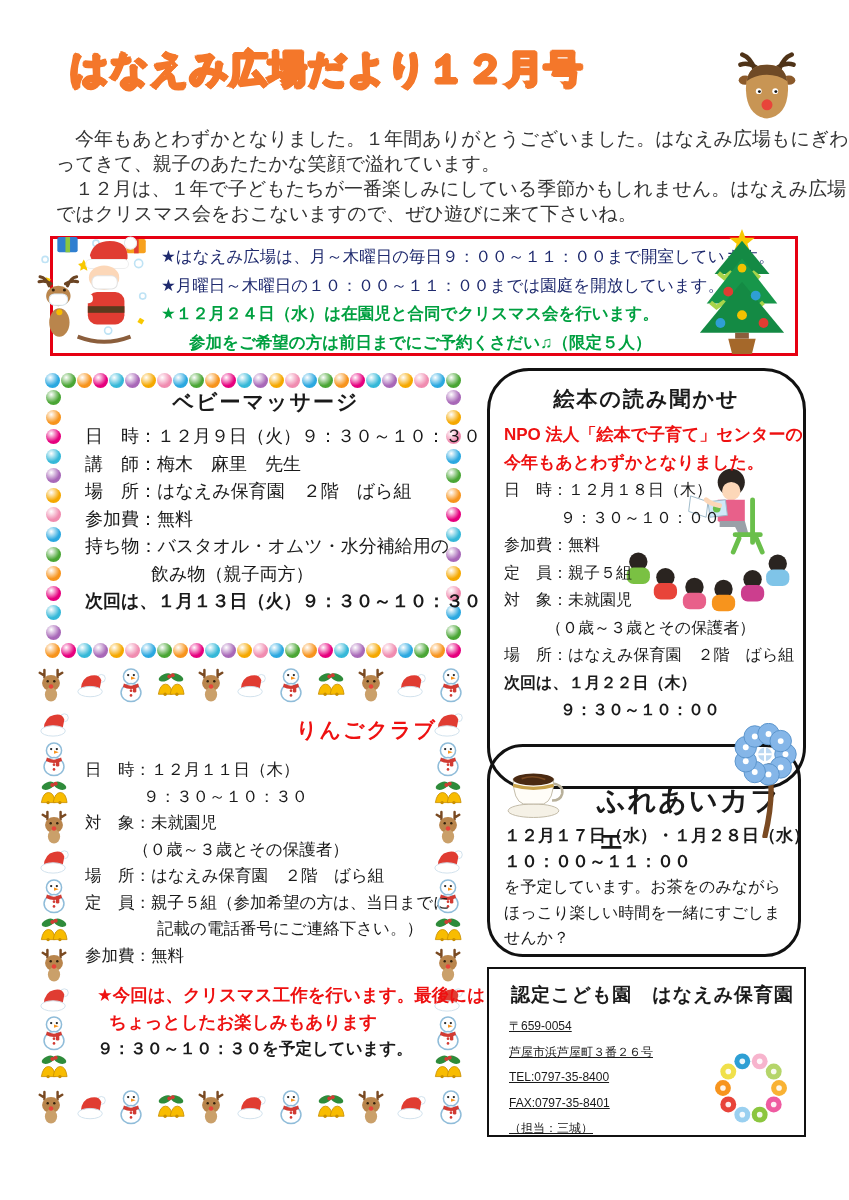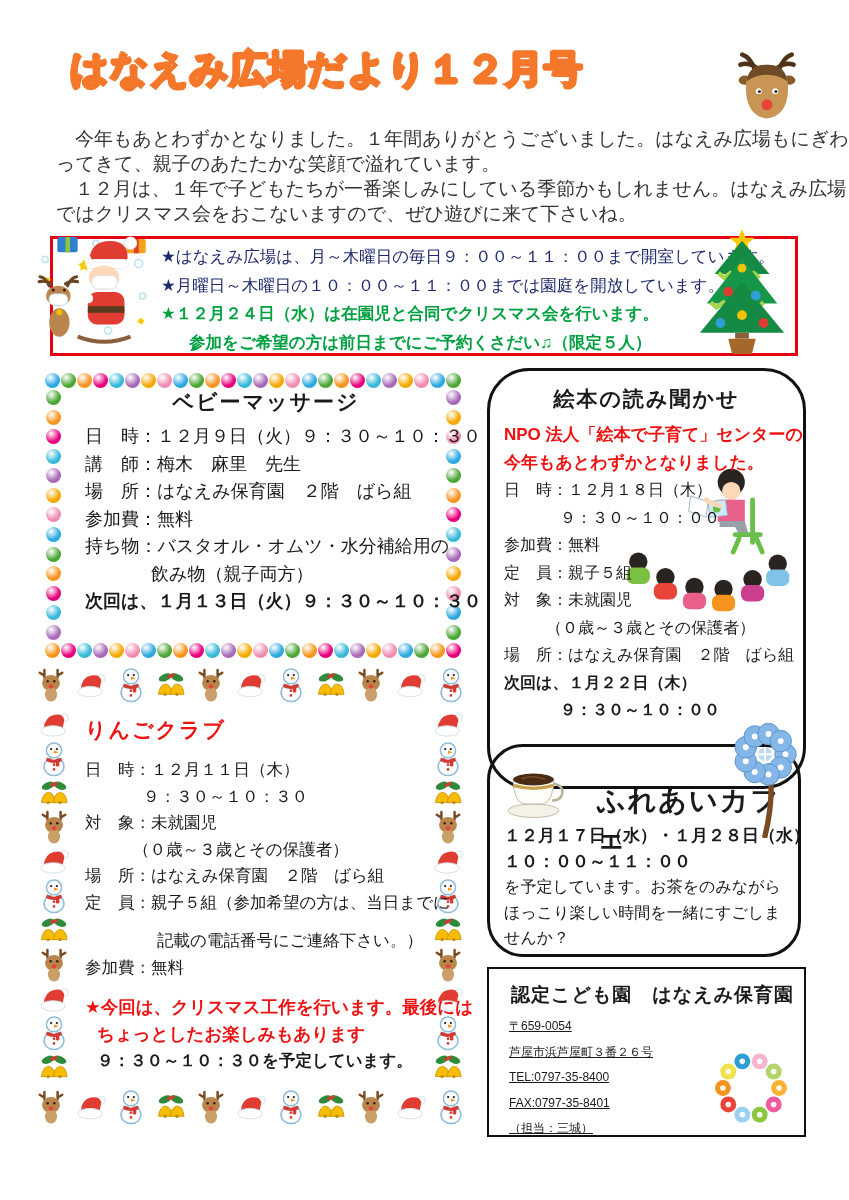--- a/index.html
+++ b/index.html
@@ -60,30 +60,30 @@
 
   
   .ringo{position:absolute;left:35px;top:666px;width:432px;height:460px;}
   .ringo .strip.h{height:38px;}
   .ringo .strip.top{top:0;}.ringo .strip.bottom{bottom:0;}
   .ringo .strip.v{width:38px;top:42px;bottom:42px;}
   .ringo .strip.left{left:0;}.ringo .strip.right{right:0;}
   .bicon{width:32px;height:36px;display:block;}
   .bicon svg{width:100%;height:100%;}
   .ringo .inner{position:absolute;left:50px;top:42px;right:30px;}
-  .ringo h2{margin:8px 0 12px 0;font-size:21px;text-align:left;letter-spacing:2px;
+  .ringo h2{margin:8px 0 12px 0;font-size:21px;text-align:right;letter-spacing:2px;
             color:var(--accent_red);}
   .ringo .ln{font-size:16.5px;line-height:26.5px;}
   .ringo .ln.indent-b{padding-left:48px;}
   .ringo .ln.indent-c{padding-left:58px;}
-  .ringo .ln.indent-d{padding-left:72px;margin-top:12px;}
+  .ringo .ln.indent-d{padding-left:72px;}
   .ringo .ln.indent-s{padding-left:12px;}
   .ringo .ln.gap{margin-top:14px;}
   .ringo .ln.bold{font-weight:bold;}
-  .ringo .ln.red-bold{color:var(--accent_red);font-weight:bold;font-size:17.5px;}
+  .ringo .ln.red-bold{color:var(--accent_red);font-weight:bold;font-size:17.5px;margin-left:12px;}
 
   
   .cafe{position:absolute;left:487px;top:744px;width:314px;height:213px;box-sizing:border-box;
         border:3px solid #111;border-radius:36px;}
   .coffee-illust{position:absolute;left:8px;top:8px;width:76px;height:70px;}
   .cafe h2{position:absolute;left:98px;top:26px;margin:9px;font-size:28px;letter-spacing:2px;}
   .flower-illust{position:absolute;right:-8px;top:-24px;width:82px;height:112px;z-index:2;}
   .cafe-lines{position:absolute;left:14px;top:76px;}
   .cafe .ln{font-size:16px;line-height:25.5px;}
   .cafe .ln.bold{font-weight:bold;font-size:17px;}

